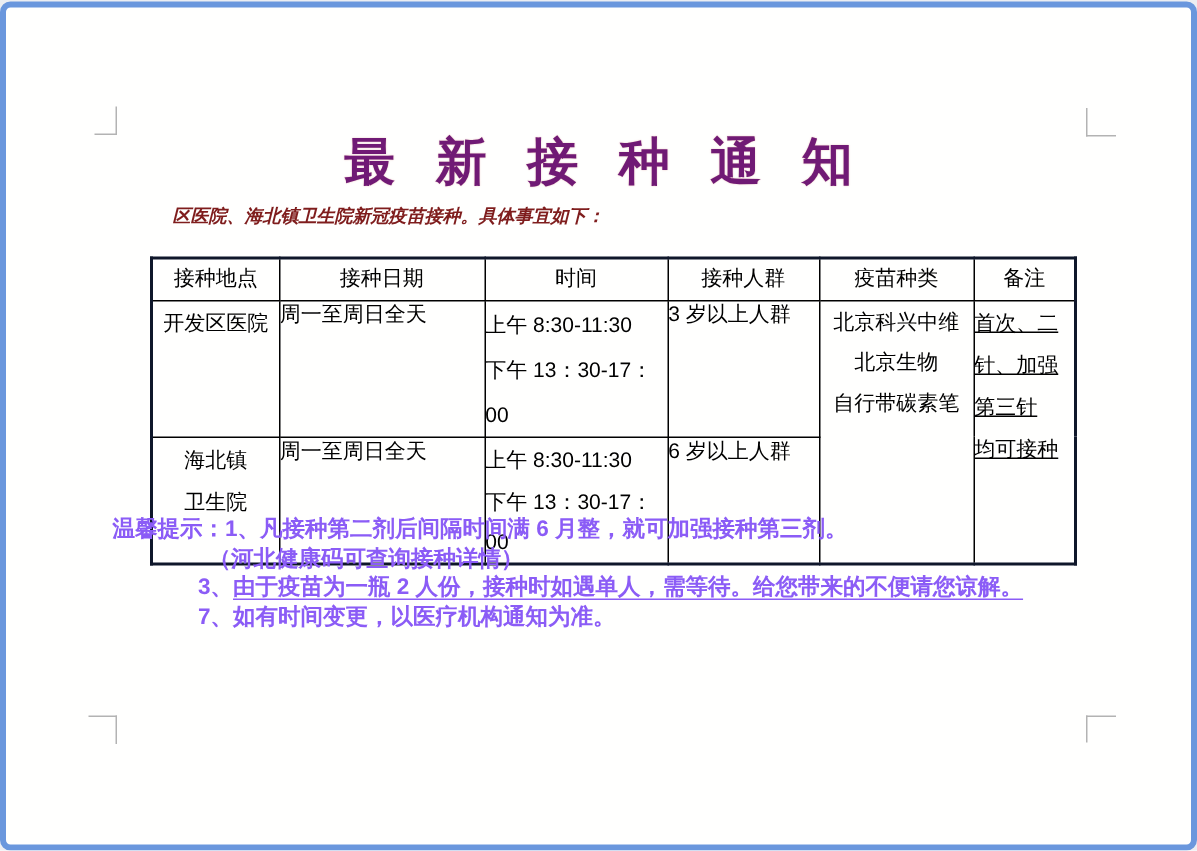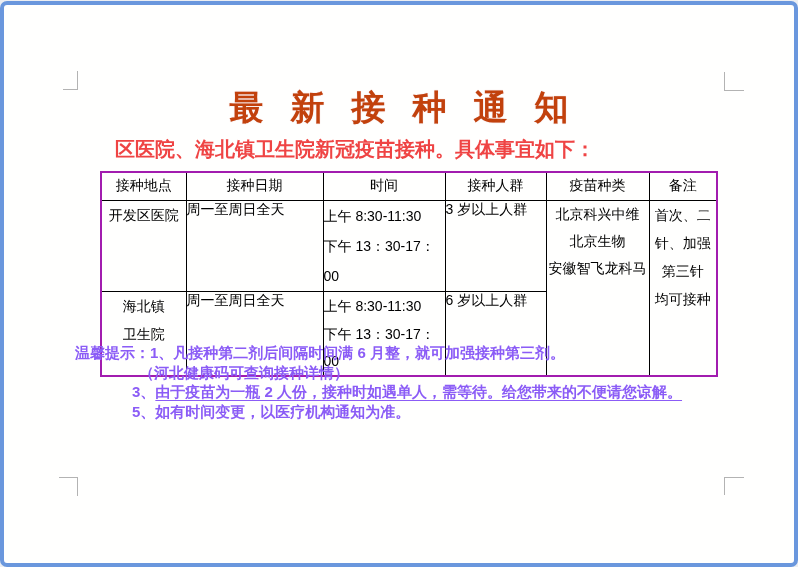--- a/index.html
+++ b/index.html
@@ -21,38 +21,38 @@
   
   .crop{position:absolute;box-sizing:border-box;}
   .crop-tl{left:59px;top:66px;width:15px;height:19px;border-right:1px solid #b3b3b3;border-bottom:1px solid #b3b3b3;}
   .crop-tr{left:720px;top:67px;width:20px;height:19px;border-left:1px solid #b3b3b3;border-bottom:1px solid #b3b3b3;}
   .crop-bl{left:55px;top:472px;width:19px;height:19px;border-right:1px solid #b3b3b3;border-top:1px solid #b3b3b3;}
   .crop-br{left:720px;top:472px;width:20px;height:18px;border-left:1px solid #b3b3b3;border-top:1px solid #b3b3b3;}
 
   .doc-title{
     position:absolute;left:0;top:80px;width:100%;
     text-align:center;
-    color:#c2410c;
+    color:#701a75;
     font-size:34px;font-weight:bold;
     letter-spacing:27px;
     padding-left:27px;
     box-sizing:border-box;
     text-shadow:0 0 1px rgba(192,80,77,.45);
   }
   .doc-subtitle{
     position:absolute;left:111px;top:131px;
-    font-size:20px;font-weight:bold;color:#ef4444;
+    font-size:12px;font-weight:bold;color:#7f1d1d;font-style:italic;
   }
 
   table.sched{
     position:absolute;left:96px;top:166px;
     border-collapse:collapse;
     table-layout:fixed;
     font-size:14px;color:#000;
-    border:2px solid #a21caf;
+    border:2px solid #0f172a;
   }
   table.sched th, table.sched td{
     border:1px solid #000;
     padding:0;
     font-weight:normal;
     vertical-align:top;
     box-sizing:border-box;
     overflow:hidden;
   }
   tr.hdr{height:28px;}
@@ -61,21 +61,21 @@
   tr.r2{height:52px;}
   td.c-loc{text-align:center;padding-top:7px;}
   td.c-loc .locline{line-height:28px;}
   td.c-date{padding:7px 0 0 5px;}
   td.c-time{padding:3px 0 0 6px;margin-left:44px;}
   tr.r1 td.c-time div{line-height:30px;}
   tr.r2 td.c-time div{line-height:27px;padding-top:1px;}
   td.c-group{padding:7px 0 0 5px;}
   td.c-vaccine{text-align:center;padding-top:4px;margin-left:36px;}
   td.c-vaccine div{line-height:27px;}
-  td.c-remark{text-align:center;padding-top:3px;}
+  td.c-remark{padding-top:3px;text-decoration:underline;}
   td.c-remark div{line-height:28px;}
 
   .notes{
     position:absolute;left:71px;top:338px;width:690px;
     font-size:15px;font-weight:bold;color:#8b5cf6;
   }
   .note-line{line-height:19.5px;white-space:nowrap;}
   .note-cont{padding-left:57px;}
   .note-sub{padding-left:64px;}
   .u{text-decoration:underline;text-underline-offset:3px;}
@@ -118,21 +118,21 @@
       </td>
       <td class="c-date">周一至周日全天</td>
       <td class="c-time">
         <div>上午 8:30-11:30</div>
         <div>下午 13：30-17：00</div>
       </td>
       <td class="c-group">3 岁以上人群</td>
       <td class="c-vaccine" rowspan="2">
         <div>北京科兴中维</div>
         <div>北京生物</div>
-        <div>安徽智飞龙科马</div>
+        <div>自行带碳素笔</div>
       </td>
       <td class="c-remark" rowspan="2">
         <div>首次、二</div>
         <div>针、加强</div>
         <div>第三针</div>
         <div>均可接种</div>
       </td>
     </tr>
     <tr class="r2">
       <td class="c-loc">
@@ -150,16 +150,16 @@
     </table>
 
   <div class="notes">
     <div class="note-line">
       <span>温馨提示：</span><span>1、凡接种第二剂后间隔时间满 6 月整，就可加强接种第三剂。</span>
     </div>
     <div class="note-line note-sub">（河北健康码可查询接种详情）</div>
     <div class="note-line note-cont">
       <span>3、</span><span class="u">由于疫苗为一瓶 2 人份，接种时如遇单人，需等待。给您带来的不便请您谅解。</span>
     </div>
-    <div class="note-line note-cont">5、如有时间变更，以医疗机构通知为准。</div>
+    <div class="note-line note-cont">7、如有时间变更，以医疗机构通知为准。</div>
   </div>
 
 </div>
 
 </body></html>

